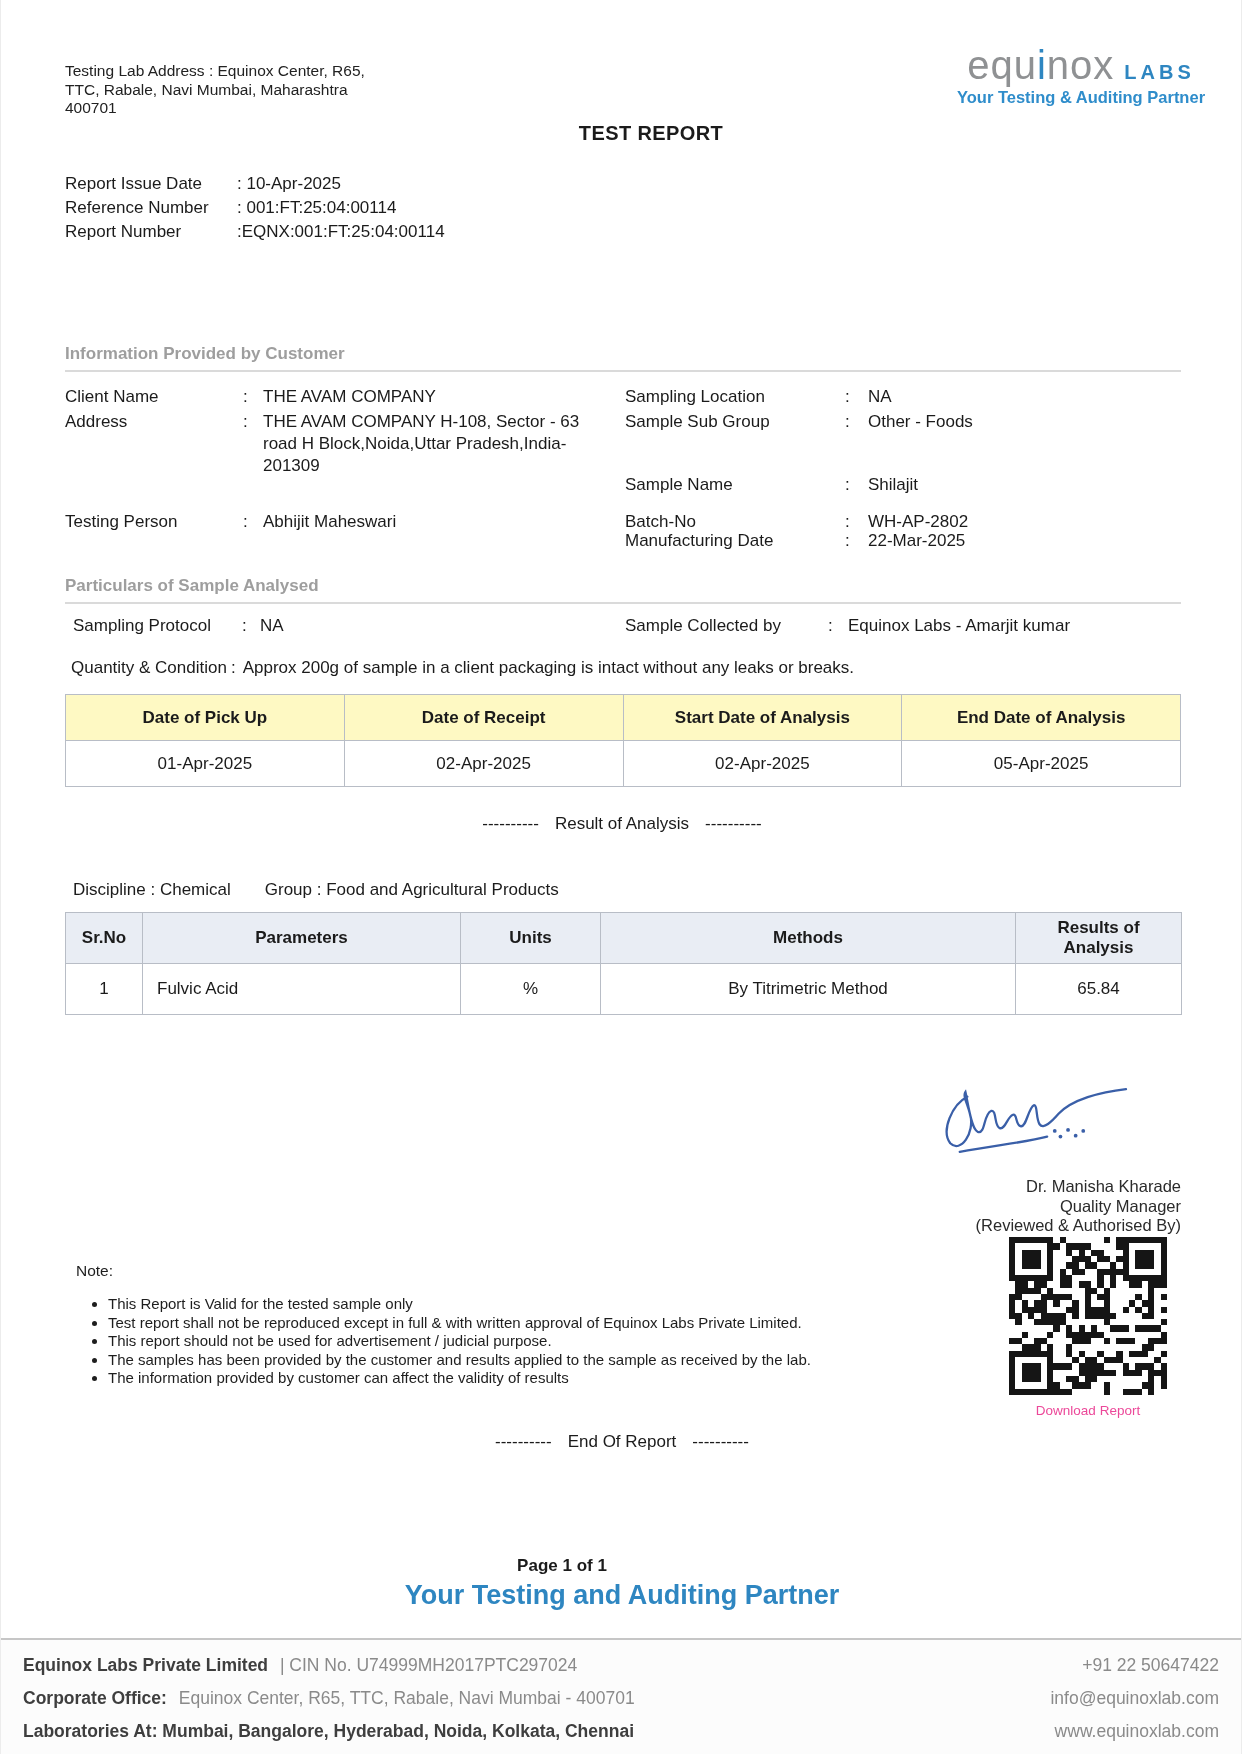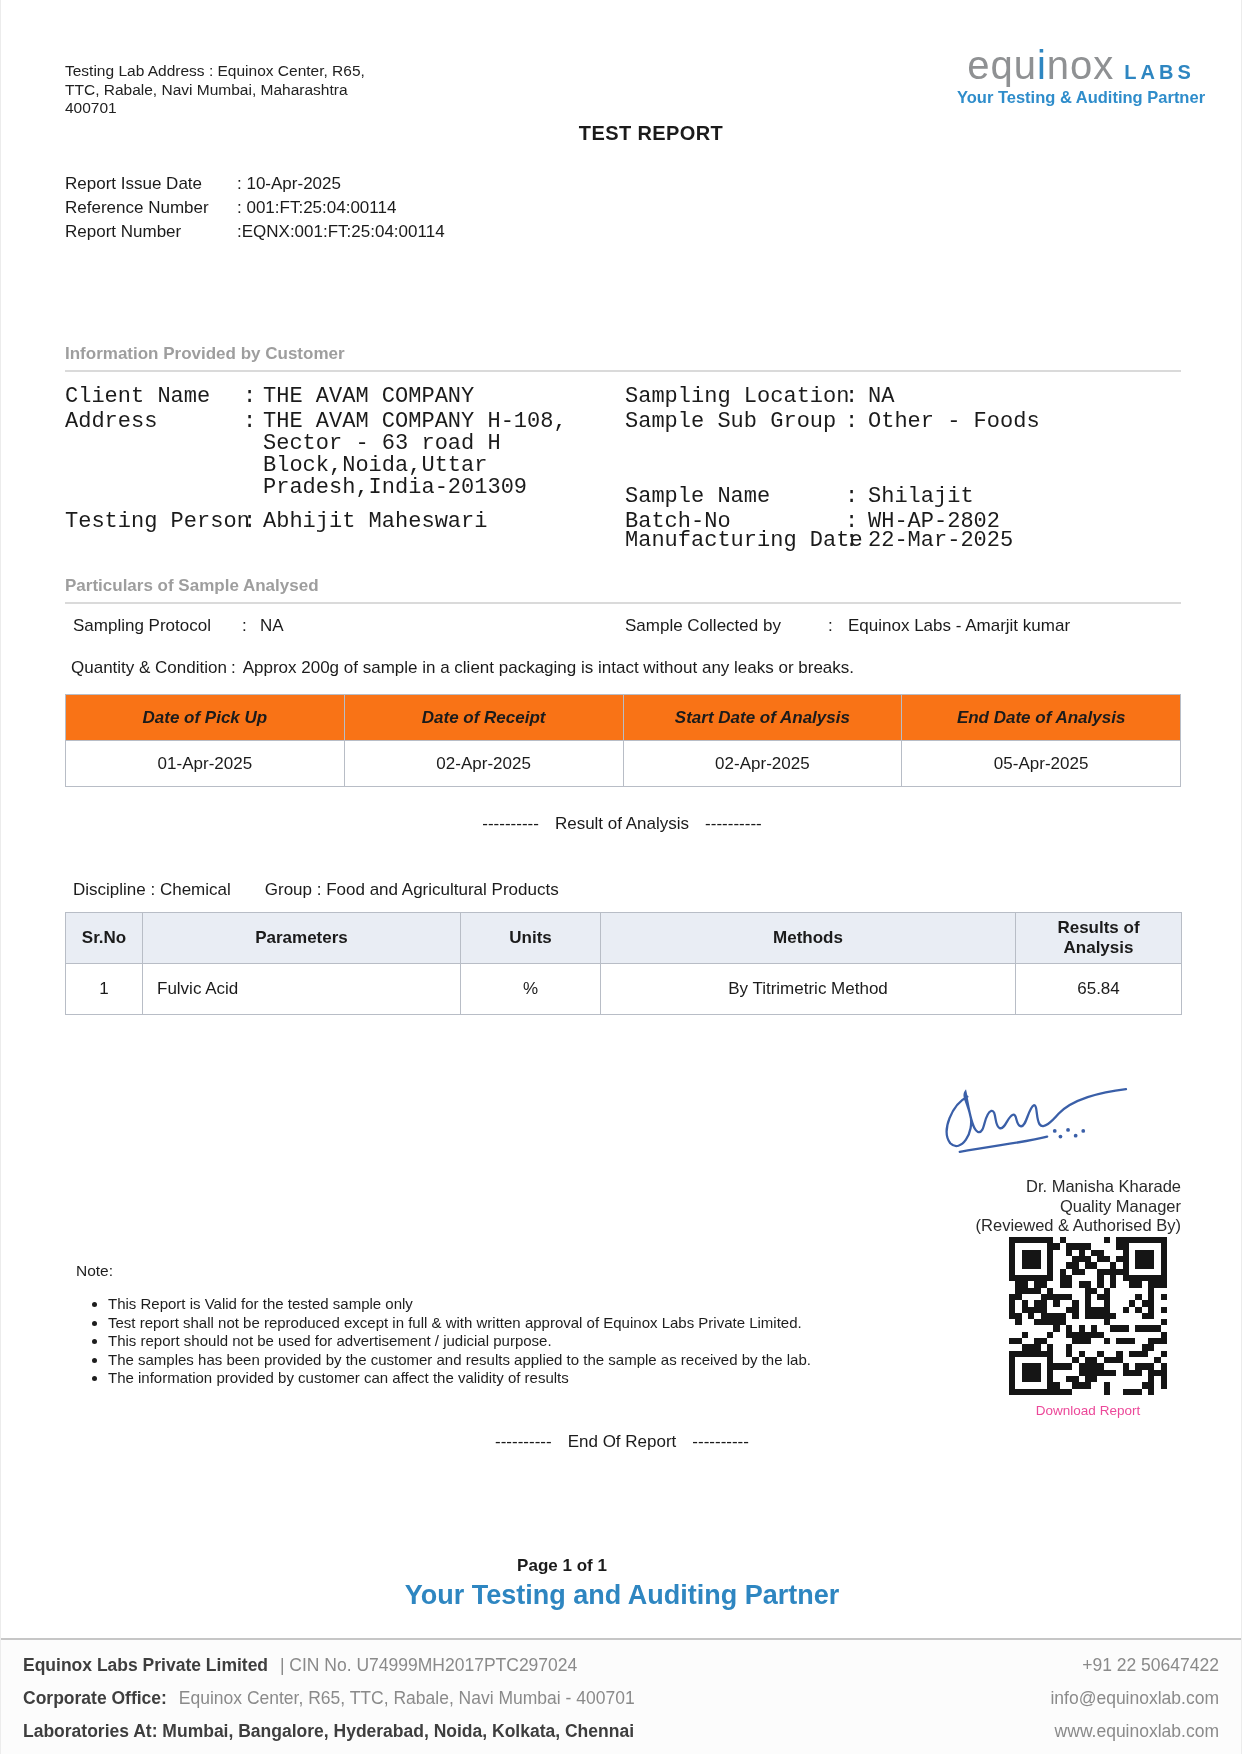--- a/index.html
+++ b/index.html
@@ -23,41 +23,41 @@
   .meta-row{display:flex;height:24px;align-items:center;}
   .meta-label{width:172px;}
 
   
   .section-heading{position:absolute;left:64px;width:1116px;font-size:17px;font-weight:bold;
                    color:#9e9e9e;padding-bottom:6px;border-bottom:2px solid #dadada;}
   .h-customer{top:344px;}
   .h-particulars{top:576px;}
 
   
-  .ci{position:absolute;left:64px;top:386px;width:1116px;height:188px;font-size:22px;line-height:22px;font-family:Liberation Mono, monospace;}
+  .ci{position:absolute;left:64px;top:386px;width:1116px;height:188px;font-size:17px;line-height:22px;}
   .ci span{position:absolute;white-space:nowrap;}
   .ci .wrap{white-space:normal;}
   .cl{left:0;} .cc{left:178px;} .cv{left:198px;}
   .rl{left:560px;} .rc{left:780px;} .rv{left:803px;}
-  .r0{top:0;} .r1{top:25px;} .r2{top:100px;} .r3{top:125px;} .r4{top:144px;}
+  .r0{top:0;} .r1{top:25px;} .r2{top:88px;} .r3{top:125px;} .r4{top:144px;}
   .addr{width:325px;}
 
   
   .part{position:absolute;left:64px;top:616px;width:1116px;height:30px;font-size:17px;}
   .part span{position:absolute;white-space:nowrap;}
   .pl{left:8px;} .pc{left:177px;} .pv{left:195px;}
   .prl{left:560px;} .prc{left:763px;} .prv{left:783px;}
   .quantity{position:absolute;left:70px;top:658px;font-size:17px;display:flex;}
   .quantity .q-colon{margin-left:4px;} .quantity .q-val{margin-left:7px;}
 
   
   table{border-collapse:collapse;}
   .dates-table{position:absolute;left:64px;top:694px;width:1116px;font-size:17px;table-layout:fixed;}
   .dates-table th,.dates-table td{border:1px solid #b8bdc6;text-align:center;}
-  .dates-table th{background:#f97316;height:43px;font-weight:bold;font-style:italic;}
+  .dates-table th{background:#fef9c3;height:43px;font-weight:bold;}
   .dates-table td{height:43px;background:#fff;}
 
   .divider{position:absolute;left:0;width:1242px;display:flex;justify-content:center;gap:16px;font-size:17px;}
   .d-result{top:814px;} .d-end{top:1432px;}
 
   .discipline{position:absolute;left:72px;top:880px;font-size:17px;display:flex;gap:34px;}
 
   .results-table{position:absolute;left:64px;top:912px;width:1116px;font-size:17px;table-layout:fixed;}
   .results-table th,.results-table td{border:1px solid #b8bdc6;text-align:center;}
   .results-table th{background:#e9edf4;height:50px;font-weight:bold;padding:0 8px;}

